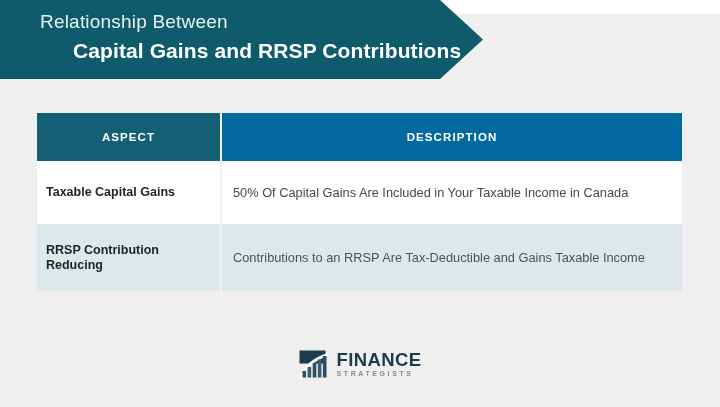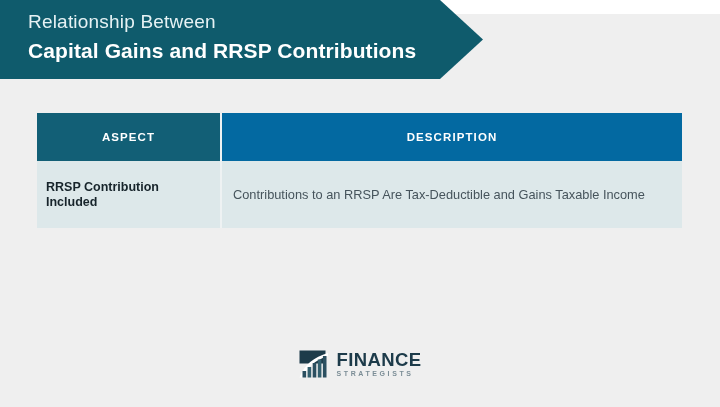--- a/index.html
+++ b/index.html
@@ -32,38 +32,39 @@
   #header-banner {
     position: absolute;
     left: 0;
     top: 0;
     width: 483px;
     height: 82px;
     background: #0f5b6c;
     -webkit-clip-path: polygon(0 0, 440px 0, 483px 39.5px, 440px 79px, 0 79px);
     clip-path: polygon(0 0, 440px 0, 483px 39.5px, 440px 79px, 0 79px);
     box-sizing: border-box;
-    padding: 9px 0 0 28px;
+    padding: 9px 0 0 40px;
   }
   #banner-line1 {
     color: #e6f2f4;
     font-size: 19px;
     font-weight: 400;
     letter-spacing: 0.2px;
     line-height: 26px;
     white-space: nowrap;
   }
   #banner-line2 {
     color: #ffffff;
     font-size: 21px;
     font-weight: bold;
     letter-spacing: 0.1px;
     line-height: 28px;
     white-space: nowrap;
     margin-top: 2px;
+    margin-left: 33px;
   }
   
   #table-wrap {
     position: absolute;
     left: 37px;
     top: 113px;
     width: 639px;
   }
   table.info-table {
     width: 645px;
@@ -179,22 +180,26 @@
         <col class="c-aspect">
         <col class="c-desc">
       </colgroup>
       <thead>
         <tr>
           <th class="head-aspect">ASPECT</th>
           <th class="head-desc">DESCRIPTION</th>
         </tr>
       </thead>
       <tbody>
+        <tr class="r1">
+          <td class="cell-aspect">Taxable Capital Gains</td>
+          <td class="cell-desc">50% Of Capital Gains Are Included in Your Taxable Income in Canada</td>
+        </tr>
         <tr class="r2 alt">
-          <td class="cell-aspect">RRSP Contribution Included</td>
+          <td class="cell-aspect">RRSP Contribution Reducing</td>
           <td class="cell-desc">Contributions to an RRSP Are Tax-Deductible and Gains Taxable Income</td>
         </tr>
       </tbody>
     </table>
   </div>
 
   <div id="logo-area">
     <div id="logo-inner">
       <svg id="logo-mark" viewBox="0 0 33 30">
         <rect x="1.5" y="1.5" width="26" height="13" fill="#1d3b4a"></rect>

